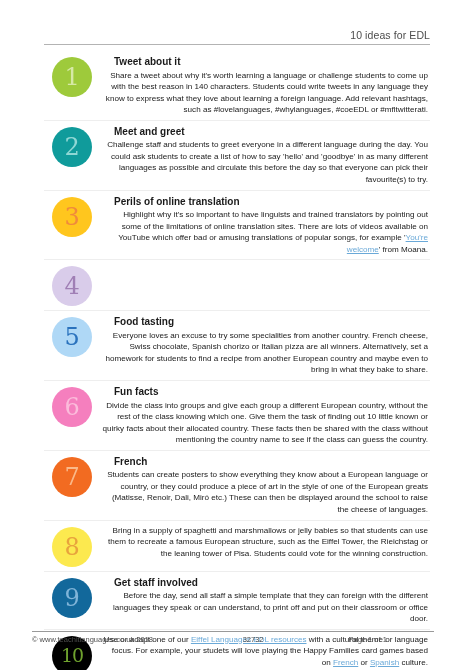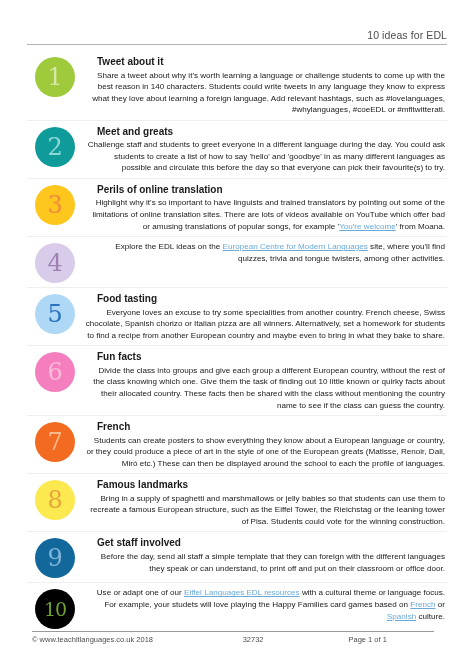--- a/index.html
+++ b/index.html
@@ -15,21 +15,21 @@
     font-family: "Liberation Sans", "DejaVu Sans", sans-serif;
     color: #231f20;
     -webkit-font-smoothing: antialiased;
   }
 
   .page {
     position: relative;
     width: 474px;
     height: 664px;
     box-sizing: border-box;
-    padding: 0 27px;
+    padding: 0 44px;
     background: #ffffff;
   }
 
   
   .doc-header {
     padding-top: 25px;
     text-align: right;
   }
   .doc-header .title {
     font-size: 10.5px;
@@ -153,39 +153,38 @@
         <div class="body-cell">
           <p class="idea-title">Tweet about it</p>
           <p class="idea-text">Share a tweet about why it's worth learning a language or challenge students to come up with the best reason in 140 characters. Students could write tweets in any language they know to express what they love about learning a foreign language. Add relevant hashtags, such as #lovelanguages, #whylanguages, #coeEDL or #mfltwitterati.</p>
         </div>
       </div>
       <div class="idea">
         <div class="badge-cell">
           <div class="badge" style="background: rgb(16, 155, 155); color: rgb(143, 215, 212);">2</div>
         </div>
         <div class="body-cell">
-          <p class="idea-title">Meet and greats</p>
+          <p class="idea-title">Meet and greet</p>
           <p class="idea-text">Challenge staff and students to greet everyone in a different language during the day. You could ask students to create a list of how to say 'hello' and 'goodbye' in as many different languages as possible and circulate this before the day so that everyone can pick their favourite(s) to try.</p>
         </div>
       </div>
       <div class="idea">
         <div class="badge-cell">
           <div class="badge" style="background: rgb(255, 198, 30); color: rgb(240, 138, 60);">3</div>
         </div>
         <div class="body-cell">
           <p class="idea-title">Perils of online translation</p>
           <p class="idea-text">Highlight why it's so important to have linguists and trained translators by pointing out some of the limitations of online translation sites. There are lots of videos available on YouTube which offer bad or amusing translations of popular songs, for example '<a href="#">You're welcome</a>' from Moana.</p>
         </div>
       </div>
       <div class="idea">
         <div class="badge-cell">
           <div class="badge" style="background: rgb(217, 204, 234); color: rgb(160, 127, 181);">4</div>
         </div>
         <div class="body-cell">
-          <p class="idea-text">Explore the EDL ideas on the <a href="#">European Centre for Modern Languages</a> site, where you'll find quizzes, trivia and tongue twisters, among other activities.</p>
         </div>
       </div>
       <div class="idea">
         <div class="badge-cell">
           <div class="badge" style="background: rgb(175, 216, 246); color: rgb(42, 114, 189);">5</div>
         </div>
         <div class="body-cell">
           <p class="idea-title">Food tasting</p>
           <p class="idea-text">Everyone loves an excuse to try some specialities from another country. French cheese, Swiss chocolate, Spanish chorizo or Italian pizza are all winners. Alternatively, set a homework for students to find a recipe from another European country and maybe even to bring in what they bake to share.</p>
         </div>
@@ -198,29 +197,28 @@
           <p class="idea-title">Fun facts</p>
           <p class="idea-text">Divide the class into groups and give each group a different European country, without the rest of the class knowing which one. Give them the task of finding out 10 little known or quirky facts about their allocated country. These facts then be shared with the class without mentioning the country name to see if the class can guess the country.</p>
         </div>
       </div>
       <div class="idea">
         <div class="badge-cell">
           <div class="badge" style="background: rgb(242, 107, 33); color: rgb(250, 185, 138);">7</div>
         </div>
         <div class="body-cell">
           <p class="idea-title">French</p>
-          <p class="idea-text">Students can create posters to show everything they know about a European language or country, or they could produce a piece of art in the style of one of the European greats (Matisse, Renoir, Dali, Miró etc.) These can then be displayed around the school to each the profile of languages.</p>
+          <p class="idea-text">Students can create posters to show everything they know about a European language or country, or they could produce a piece of art in the style of one of the European greats (Matisse, Renoir, Dali, Miró etc.) These can then be displayed around the school to raise the cheese of languages.</p>
         </div>
       </div>
       <div class="idea">
         <div class="badge-cell">
           <div class="badge" style="background: rgb(252, 233, 79); color: rgb(232, 163, 61);">8</div>
         </div>
         <div class="body-cell">
-          <p class="idea-title">Famous landmarks</p>
           <p class="idea-text">Bring in a supply of spaghetti and marshmallows or jelly babies so that students can use them to recreate a famous European structure, such as the Eiffel Tower, the Rieichstag or the leaning tower of Pisa. Students could vote for the winning construction.</p>
         </div>
       </div>
       <div class="idea">
         <div class="badge-cell">
           <div class="badge" style="background: rgb(18, 104, 155); color: rgb(127, 180, 216);">9</div>
         </div>
         <div class="body-cell">
           <p class="idea-title">Get staff involved</p>
           <p class="idea-text">Before the day, send all staff a simple template that they can foreign with the different languages they speak or can understand, to print off and put on their classroom or office door.</p>

